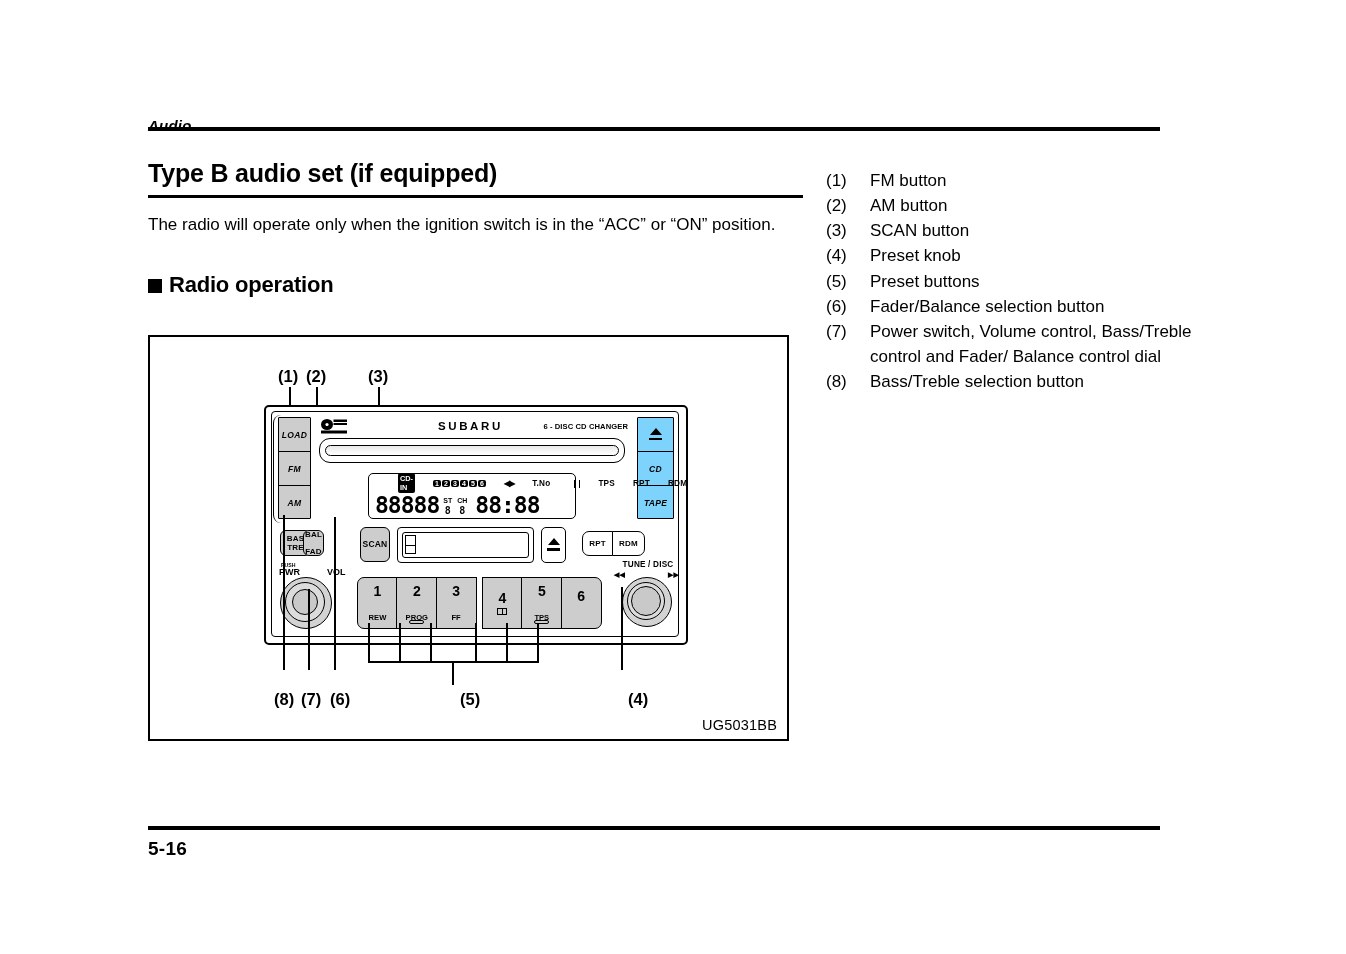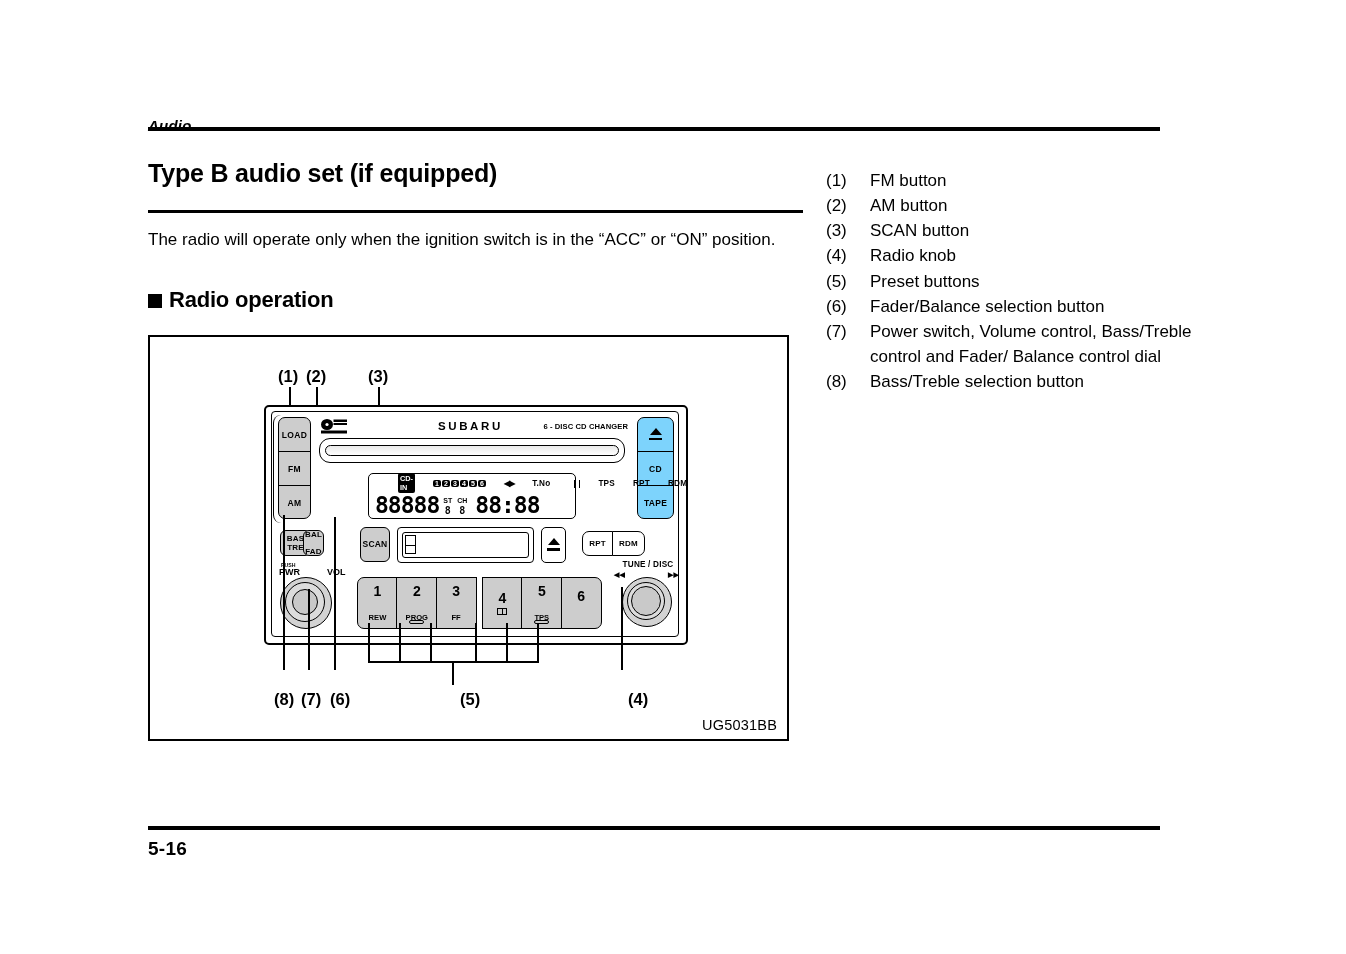--- a/index.html
+++ b/index.html
@@ -34,21 +34,21 @@
   #page-number {
     position:absolute; left:148px; top:838px;
     font-size:19px; font-weight:bold; letter-spacing:.3px;
   }
 
   
   #left-col { position:absolute; left:148px; top:160px; width:660px; }
 
   #section-title {
     font-size:25px; font-weight:bold; letter-spacing:-.2px;
-    line-height:1.1; margin:0; padding:0 0 22px 0;
+    line-height:1.1; margin:0; padding:0 0 7px 0;
   }
   #section-title-rule { width:655px; height:3px; background:#000; margin-bottom:16px; }
 
   #intro-paragraph {
     font-size:17px; line-height:1.33; margin:0; width:660px;
   }
 
   #subsection { margin-top:36px; display:flex; align-items:center; gap:7px; }
   #subsection .bullet-square {
     width:14px; height:14px; background:#000; display:inline-block;
@@ -83,22 +83,22 @@
     position:absolute; left:0; top:0; width:424px; height:240px;
     border:2.5px solid #000; border-radius:5px; background:#fff;
   }
   .bezel-inner {
     position:absolute; left:7px; top:6px; width:408px; height:226px;
     border:1.6px solid #000; border-radius:4px; background:#fff;
   }
 
   
   .side-stack {
-    position:absolute; border:1.6px solid #000; border-radius:7px;
-    background:#cdcdcd; overflow:hidden;
+    position:absolute; border:1.6px solid #000; border-radius:1px;
+    background:#cdcdcd; overflow:hidden;font-style:italic;
   }
   #left-stack { left:14px; top:12px; width:33px; height:102px; }
   .side-btn {
     width:100%; display:flex; align-items:center; justify-content:center;
     font-size:8.5px; font-weight:bold; letter-spacing:.3px;
   }
   #left-stack .side-btn { height:34px; border-bottom:1.6px solid #000; }
   #left-stack .side-btn:last-child { border-bottom:none; }
 
   
@@ -490,21 +490,21 @@
     <div class="legend-row">
       <span class="legend-num">(2)</span>
       <span class="legend-text">AM button</span>
     </div>
     <div class="legend-row">
       <span class="legend-num">(3)</span>
       <span class="legend-text">SCAN button</span>
     </div>
     <div class="legend-row">
       <span class="legend-num">(4)</span>
-      <span class="legend-text">Radio knob</span>
+      <span class="legend-text">Preset knob</span>
     </div>
     <div class="legend-row">
       <span class="legend-num">(5)</span>
       <span class="legend-text">Preset buttons</span>
     </div>
     <div class="legend-row">
       <span class="legend-num">(6)</span>
       <span class="legend-text">Fader/Balance selection button</span>
     </div>
     <div class="legend-row">

